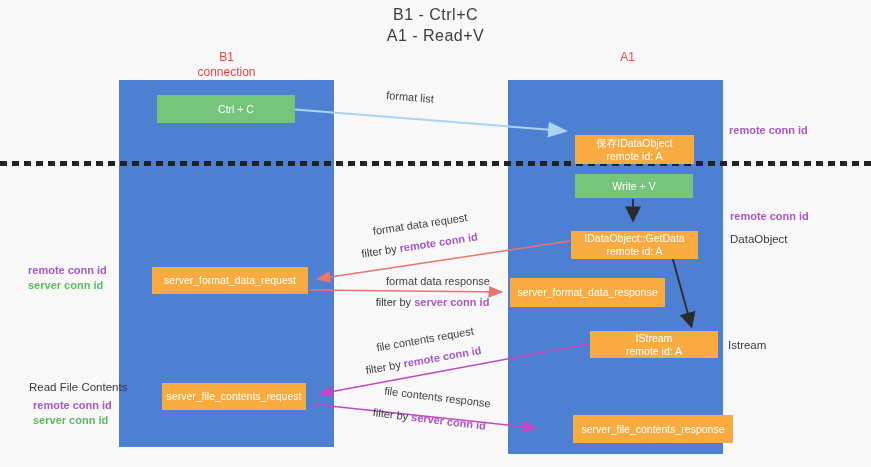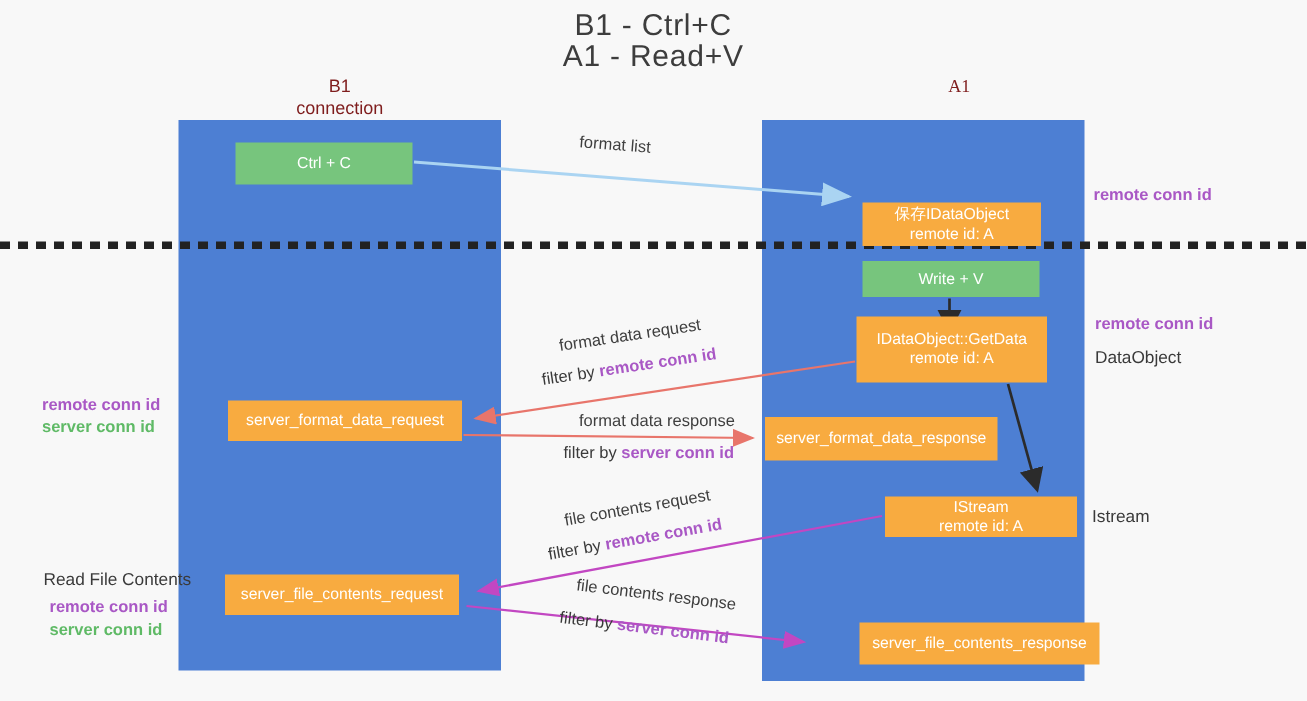--- a/index.html
+++ b/index.html
@@ -3,23 +3,23 @@
 <meta charset="utf-8">
 <style>
   html,body{margin:0;padding:0;background:#f8f8f8;}
   #stage{
     position:relative;width:871px;height:467px;overflow:hidden;
     background:#f8f8f8;
     font-family:"Liberation Sans","DejaVu Sans",sans-serif;
     color:#3d3d3d;
   }
   .abs{position:absolute;}
-  .title-line{left:0;right:0;text-align:center;font-size:20px;color:#3d3d3d;letter-spacing:.5px;}
+  .title-line{left:0;right:0;text-align:center;font-size:16px;color:#3d3d3d;letter-spacing:.5px;}
   .lane{background:#4d7fd3;}
-  .lane-header{text-align:center;font-size:12px;color:#7f1d1d;line-height:1.25;}
+  .lane-header{text-align:center;font-size:12px;color:#ef4444;line-height:1.25;}
   .divider{
     height:5px;
     background:repeating-linear-gradient(90deg,#222 0 7px,transparent 7px 12px);
   }
   .node{
     display:flex;flex-direction:column;align-items:center;justify-content:center;
     color:#fff;font-size:10.5px;line-height:13px;text-align:center;z-index:5;
   }
   .node-green{background:#77c57d;}
   .node-orange{background:#f8ab40;}
@@ -42,21 +42,21 @@
 
 <div id="stage">
 
   <div class="abs title-line" style="top:6px;">B1 - Ctrl+C</div>
   <div class="abs title-line" style="top:27px;">A1 - Read+V</div>
 
   <div class="abs lane-header" style="left:119px;top:50px;width:215px;">
     <div>B1</div>
     <div>connection</div>
   </div>
-  <div class="abs lane-header" style="left:532px;top:50px;width:215px;font-family:Liberation Serif, serif;">
+  <div class="abs lane-header" style="left:520px;top:50px;width:215px;">
     <div>A1</div>
   </div>
 
   <div class="abs lane" style="left:119px;top:80px;width:215px;height:367px;"></div>
   <div class="abs lane" style="left:508px;top:80px;width:215px;height:374px;"></div>
 
   <div class="abs divider" style="left:0;top:161px;width:871px;z-index:2;"></div>
 
   <svg class="arrows" width="871" height="467">
     <defs>
@@ -75,45 +75,45 @@
     </defs>
     <line x1="276" y1="108" x2="566" y2="131" stroke="#aad4f2" stroke-width="2" marker-end="url(#m-blue)"></line>
     <line x1="633" y1="199" x2="633" y2="219" stroke="#2b2b2b" stroke-width="1.8" marker-end="url(#m-blk)"></line>
     <line x1="570" y1="241" x2="317" y2="279" stroke="#e8756b" stroke-width="1.5" marker-end="url(#m-red)"></line>
     <line x1="309" y1="290" x2="502" y2="292" stroke="#e8756b" stroke-width="1.5" marker-end="url(#m-red)"></line>
     <line x1="672" y1="256" x2="691" y2="325" stroke="#2b2b2b" stroke-width="1.8" marker-end="url(#m-blk)"></line>
     <line x1="588" y1="344" x2="319" y2="394" stroke="#c247c2" stroke-width="1.5" marker-end="url(#m-mag)"></line>
     <line x1="311" y1="404" x2="536" y2="428" stroke="#c247c2" stroke-width="1.5" marker-end="url(#m-mag)"></line>
   </svg>
 
-  <div class="abs node node-green" style="left:157px;top:95px;width:118px;height:28px;">
+  <div class="abs node node-green" style="left:157px;top:95px;width:118px;height:28px;padding-left:20px;">
     <span>Ctrl + C</span>
   </div>
   <div class="abs node node-orange" style="left:575px;top:135px;width:119px;height:29px;">
     <span>保存IDataObject</span>
     <span>remote id: A</span>
   </div>
   <div class="abs node node-green" style="left:575px;top:174px;width:118px;height:24px;">
     <span>Write + V</span>
   </div>
-  <div class="abs node node-orange" style="left:571px;top:211px;width:127px;height:44px;text-align:center;">
+  <div class="abs node node-orange" style="left:571px;top:231px;width:127px;height:28px;text-align:center;">
     <span>IDataObject::GetData</span>
     <span>remote id: A</span>
   </div>
   <div class="abs node node-orange" style="left:152px;top:267px;width:156px;height:27px;">
     <span>server_format_data_request</span>
   </div>
   <div class="abs node node-orange" style="left:510px;top:278px;width:155px;height:29px;">
     <span>server_format_data_response</span>
   </div>
   <div class="abs node node-orange" style="left:590px;top:331px;width:128px;height:27px;">
     <span>IStream</span>
     <span>remote id: A</span>
   </div>
-  <div class="abs node node-orange" style="left:150px;top:383px;width:156px;height:27px;">
+  <div class="abs node node-orange" style="left:162px;top:383px;width:144px;height:27px;">
     <span>server_file_contents_request</span>
   </div>
   <div class="abs node node-orange" style="left:545px;top:415px;width:160px;height:28px;margin-left:28px;">
     <span>server_file_contents_response</span>
   </div>
 
   <div class="abs edge-label tilt-dn" style="left:350px;top:91px;width:120px;">format list</div>
 
   <div class="abs edge-label tilt-up" style="left:340px;top:218px;width:160px;">format data request</div>
   <div class="abs edge-label tilt-up" style="left:332px;top:239px;width:175px;"><span class="dark">filter by </span><span class="purple-bold">remote conn id</span></div>

